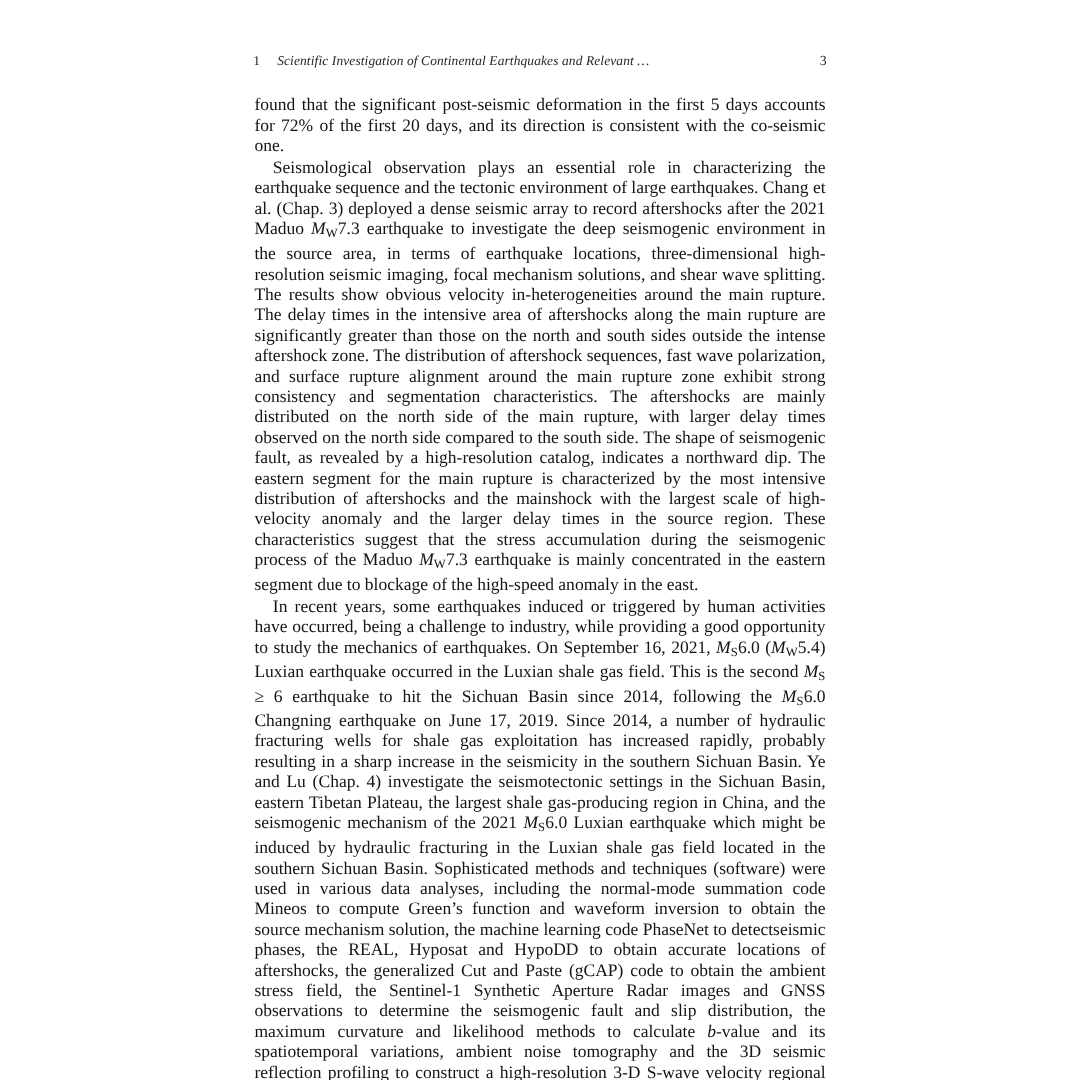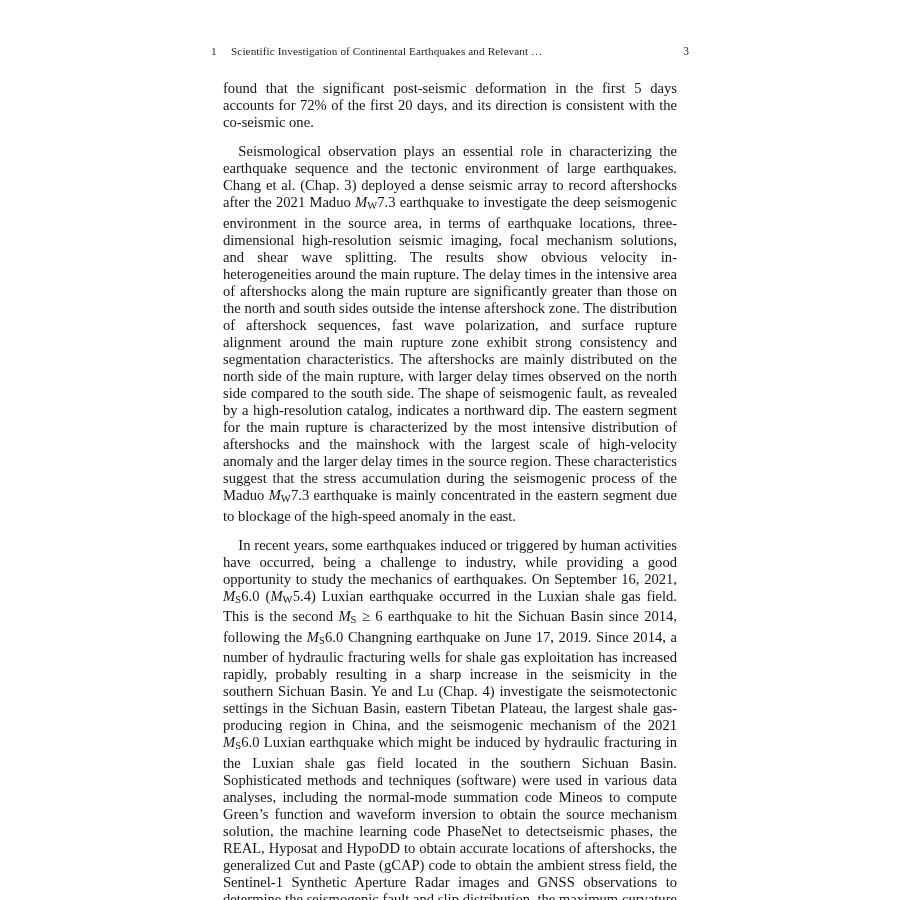--- a/index.html
+++ b/index.html
@@ -39,38 +39,39 @@
   }
   .rh-chapnum {
     width: 20px;
     flex: 0 0 20px;
     text-align: left;
   }
   .rh-title {
     flex: 1 1 auto;
     white-space: nowrap;
     overflow: hidden;
+    font-style: italic;
   }
   .rh-folio {
     flex: 0 0 auto;
     text-align: right;
     font-size: 11.5px;
   }
   
   .body-text {
     font-size: 14.6px;
     line-height: 17.05px;
     text-align: justify;
     text-justify: inter-word;
     -webkit-hyphens: manual;
     hyphens: manual;
     color: #131313;
   }
   .body-text p {
-    margin: 12px;
+    margin: 1px;
     text-indent: 0;
   }
   .body-text p.indent {
     text-indent: 1.05em;
   }
   
   .mvar {
     font-style: italic;
   }
   .msub {

